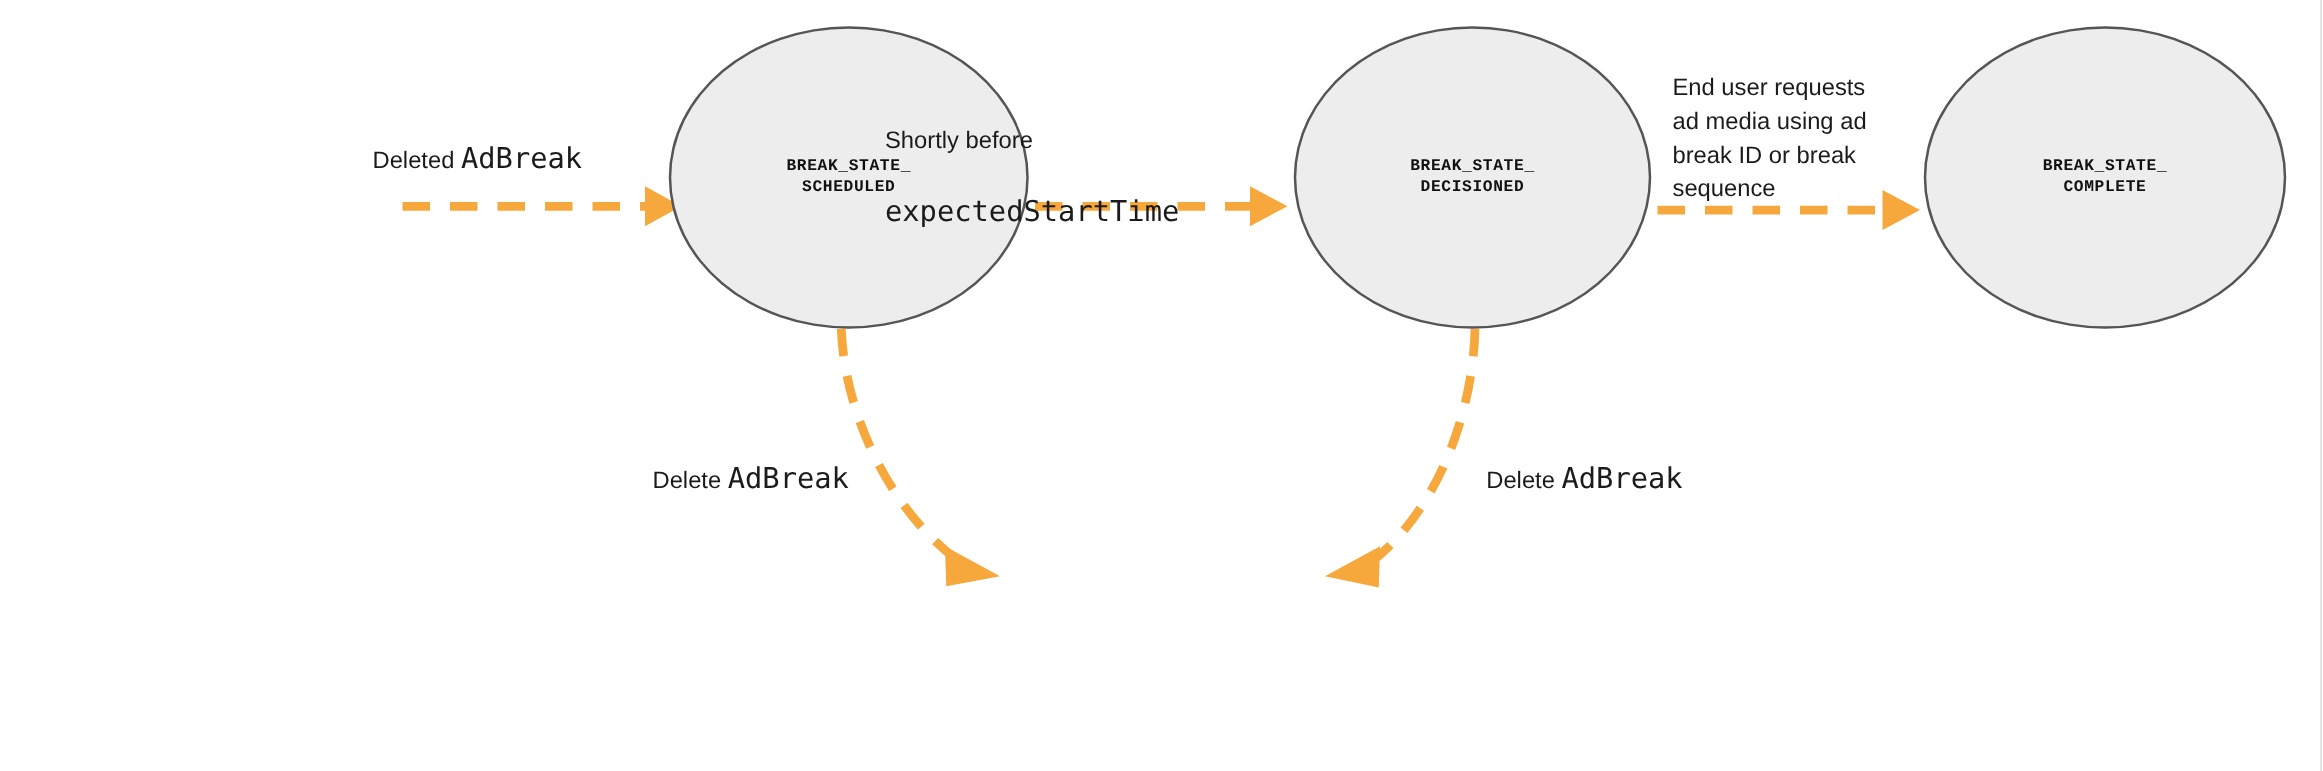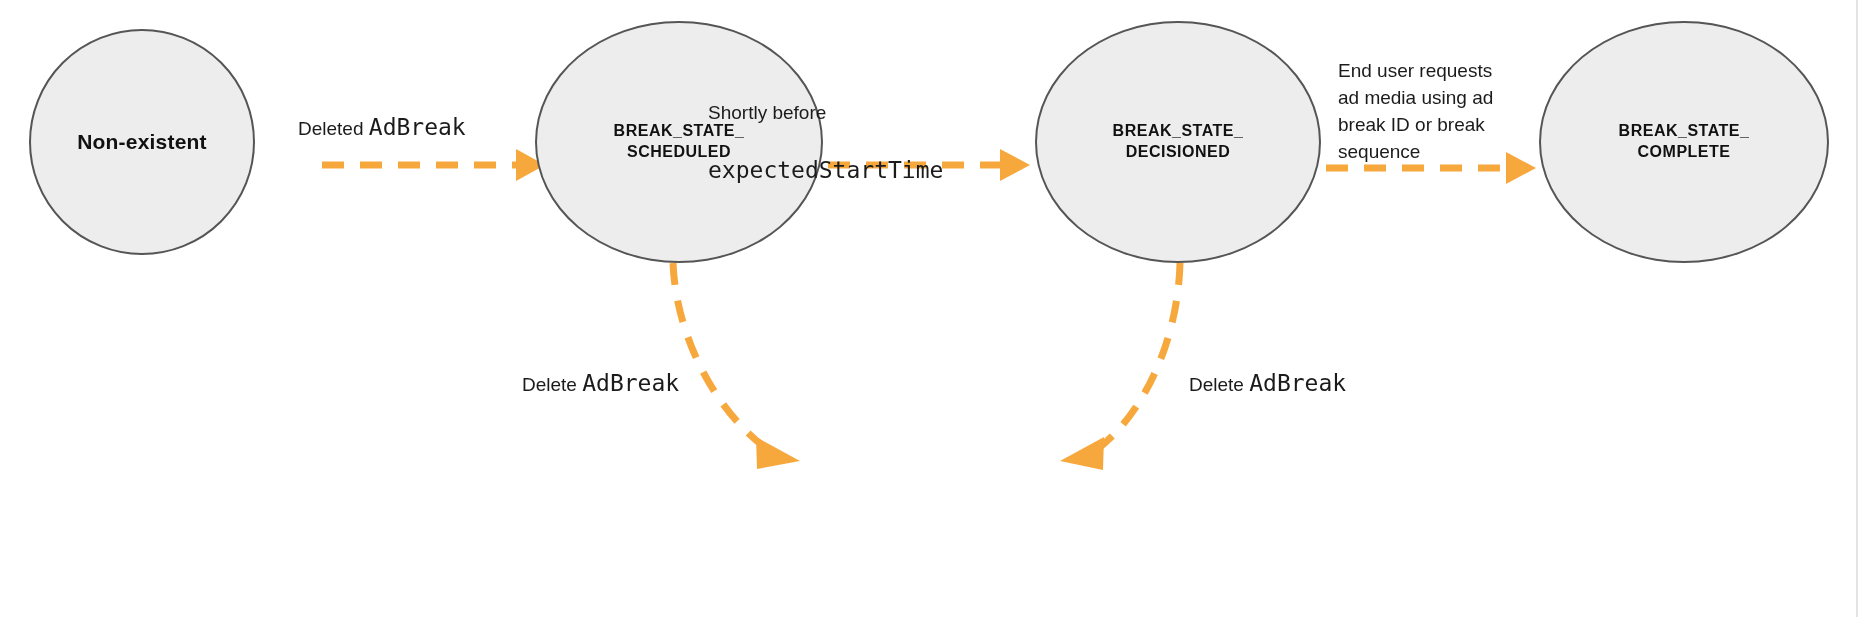--- a/index.html
+++ b/index.html
@@ -38,22 +38,22 @@
     text-align: center;
   }
   .node-label {
     font-weight: bold;
     color: #111111;
     line-height: 1.30;
     white-space: pre-line;
     letter-spacing: 0.2px;
   }
   .node-label.mono {
-    font-family: Liberation Sans, sans-serif;
-    font-size: 16px;
+    font-family: Liberation Mono, monospace;
+    font-size: 13px;
     letter-spacing: 0.5px;
   }
   .node-label.sans {
     font-family: "Liberation Sans", sans-serif;
     font-size: 21px;
   }
   .edge-label {
     position: absolute;
     color: #1b1b1b;
     font-size: 19px;
@@ -104,23 +104,20 @@
       <path d="M 673 263 C 676 340 720 420 776 455" fill="none" stroke="#f7a83c" stroke-width="7" stroke-dasharray="22 16" stroke-linecap="butt"></path>
       <path d="M 756 437 L 800 461 L 757 469" fill="#f7a83c" stroke="none"></path>
     </g>
 
     <g>
       <path d="M 1180 263 C 1178 344 1140 424 1086 457" fill="none" stroke="#f7a83c" stroke-width="7" stroke-dasharray="22 16" stroke-linecap="butt"></path>
       <path d="M 1104 437 L 1060 461 L 1103 470" fill="#f7a83c" stroke="none"></path>
     </g>
   </svg>
 
-  <div class="node" style="left:29px; top:29px; width:226px; height:226px;">
-    <span class="node-label sans">Non-existent</span>
-  </div>
 
   <div class="node" style="left:535px; top:21px; width:288px; height:242px;">
     <span class="node-label mono">BREAK_STATE_
 SCHEDULED</span>
   </div>
 
   <div class="node" style="left:1035px; top:21px; width:286px; height:242px;">
     <span class="node-label mono">BREAK_STATE_
 DECISIONED</span>
   </div>

